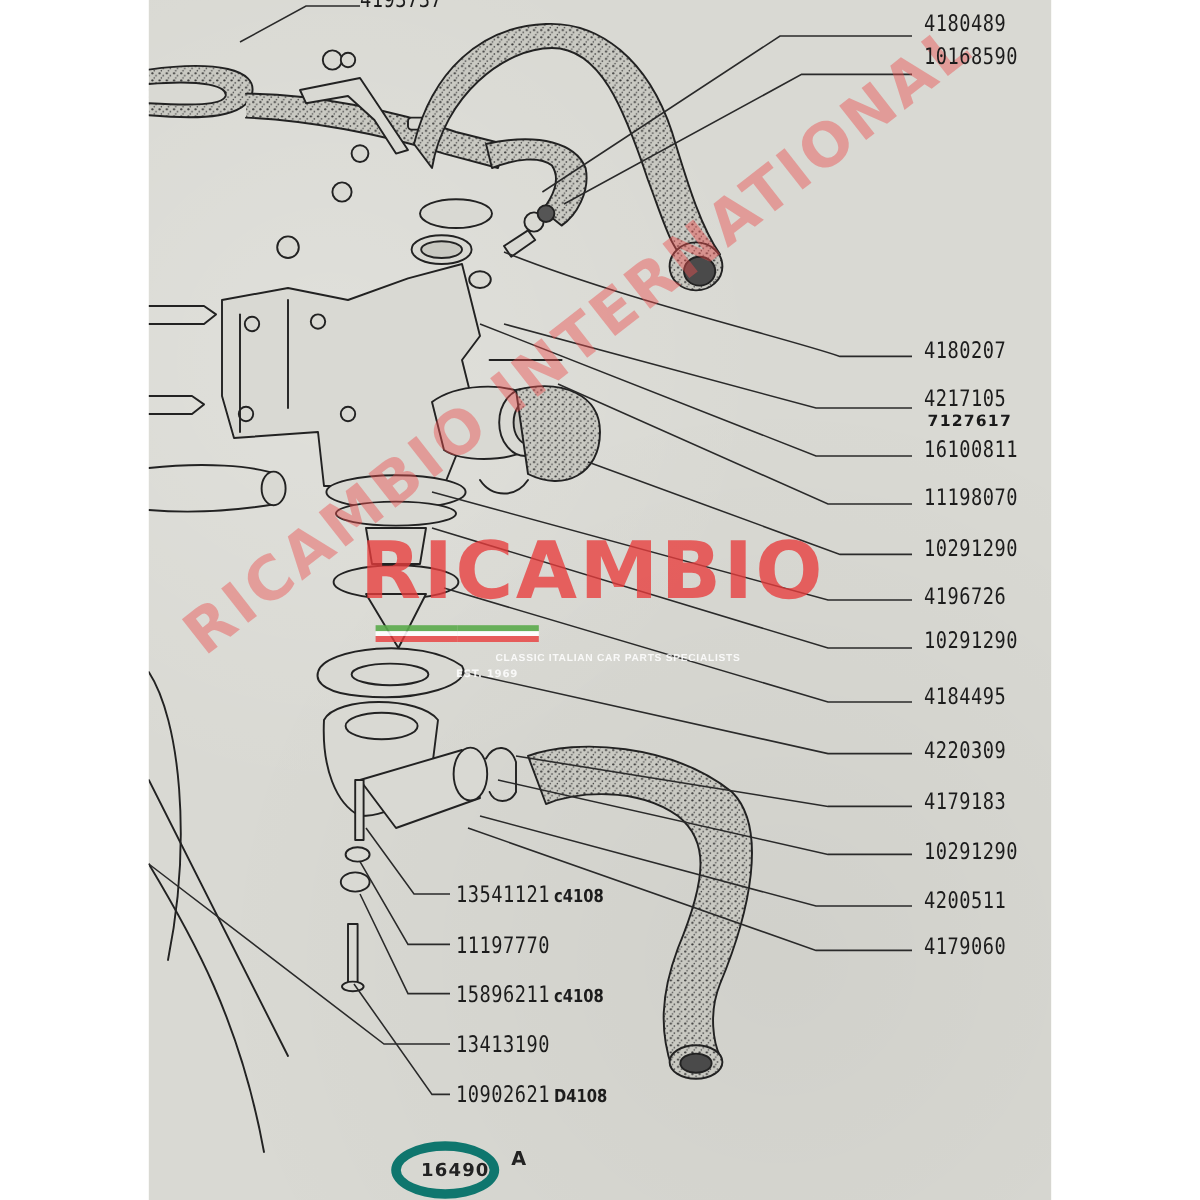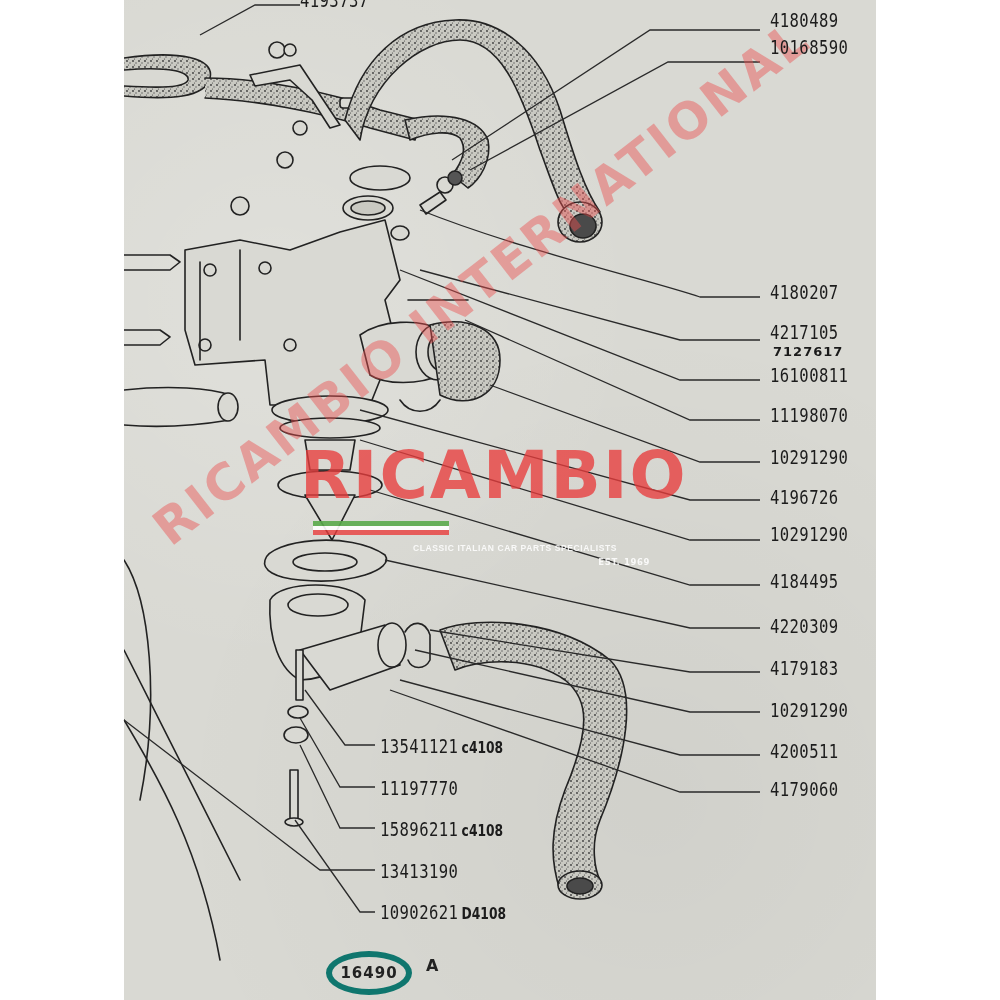--- a/index.html
+++ b/index.html
@@ -5,29 +5,29 @@
   html, body { margin:0; padding:0; }
   body { width:1000px; height:1000px; background:#ffffff; position:relative; overflow:hidden; font-family:"DejaVu Sans Condensed","DejaVu Sans",sans-serif; }
   .paper { position:absolute; left:124px; top:0; width:752px; height:1000px; background:#d9d9d3; overflow:hidden; }
   .paper .grain { position:absolute; inset:0; background:
       radial-gradient(circle at 20% 30%, rgba(255,255,255,0.18) 0, rgba(255,255,255,0) 40%),
       radial-gradient(circle at 70% 80%, rgba(0,0,0,0.04) 0, rgba(0,0,0,0) 50%); }
   svg.drawing { position:absolute; left:0; top:0; width:1000px; height:1000px; }
   .label { position:absolute; font-family:"DejaVu Sans Mono","Liberation Mono",monospace; font-size:19px; color:#1c1c1c; letter-spacing:0.5px; transform:scaleX(0.82); transform-origin:left center; line-height:1; white-space:nowrap; }
   .label .suffix { font-family:"DejaVu Sans",sans-serif; font-size:15px; font-weight:bold; letter-spacing:0; margin-left:4px; }
   .handwritten { position:absolute; font-family:"DejaVu Sans",sans-serif; font-weight:bold; font-size:13px; color:#1a1a1a; letter-spacing:1px; }
-  .fig-num { position:absolute; left:326px; top:951px; width:74px; height:32px; border:6px solid #0f766e; border-radius:50%; display:flex; align-items:center; justify-content:center; font-family:"DejaVu Sans",sans-serif; font-size:15px; font-weight:bold; color:#222; letter-spacing:1px; }
+  .fig-num { position:absolute; left:326px; top:951px; width:74px; height:32px; border:8px solid #0f766e; border-radius:50%; display:flex; align-items:center; justify-content:flex-end; font-family:"DejaVu Sans",sans-serif; font-size:15px; font-weight:bold; color:#222; letter-spacing:1px; }
   .fig-letter { position:absolute; left:426px; top:956px; font-family:"DejaVu Sans",sans-serif; font-size:16px; font-weight:bold; color:#222; }
   .wm-main { position:absolute; left:300px; top:443px; font-family:"DejaVu Sans",sans-serif; font-weight:bold; font-size:66px; color:rgba(232,60,60,0.78); letter-spacing:2px; line-height:1; }
   .wm-row { position:absolute; left:313px; top:517px; width:406px; height:22px; display:flex; align-items:center; }
   .stripe { width:68px; height:14px; display:flex; flex-direction:column; }
   .stripe i { flex:1; display:block; }
   .wm-sub { flex:1; text-align:center; font-family:"DejaVu Sans",sans-serif; font-weight:bold; font-size:17px; color:rgba(90,170,75,0.9); letter-spacing:0.5px; }
   .wm-tag { position:absolute; left:380px; top:543px; width:270px; text-align:center; font-family:Liberation Sans, sans-serif; font-weight:bold; font-size:8.5px; color:rgba(255,255,255,0.85); letter-spacing:0.6px; }
-  .wm-est { position:absolute; left:380px; top:557px; width:270px; text-align:right; font-family:"DejaVu Sans",sans-serif; font-weight:bold; font-size:8.5px; color:rgba(255,255,255,0.85); letter-spacing:0.6px; }
+  .wm-est { position:absolute; left:380px; top:557px; width:270px; text-align:left; font-family:"DejaVu Sans",sans-serif; font-weight:bold; font-size:8.5px; color:rgba(255,255,255,0.85); letter-spacing:0.6px; }
   .wm-diag { position:absolute; left:160px; top:505px; font-family:"DejaVu Sans",sans-serif; font-weight:bold; font-size:50px; color:rgba(235,80,80,0.45); letter-spacing:3px; transform:rotate(-38deg); transform-origin:left center; white-space:nowrap; }
 </style>
 </head>
 <body>
 
 <div class="paper">
     <div class="grain"></div>
   </div>
 
 <svg class="drawing" viewBox="0 0 1000 1000" xmlns="http://www.w3.org/2000/svg">

